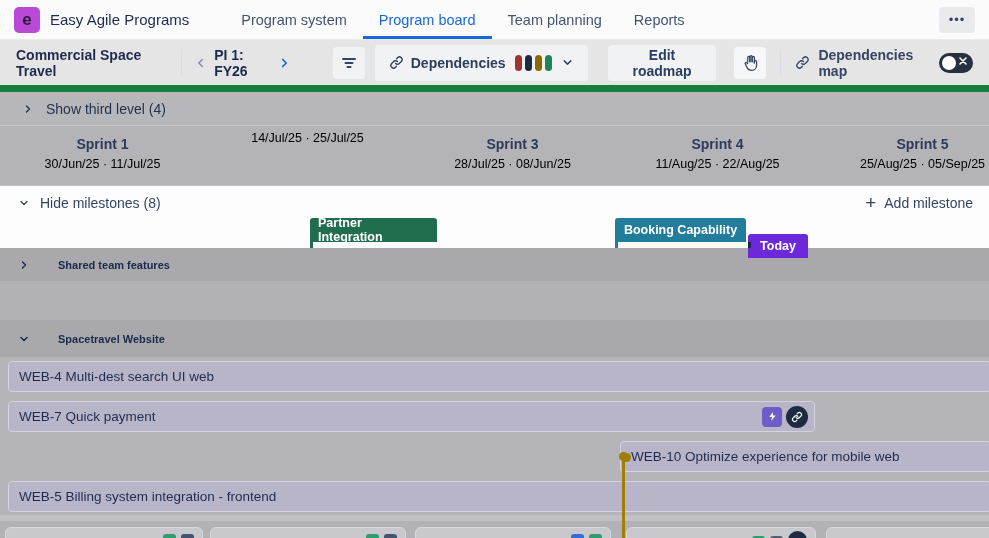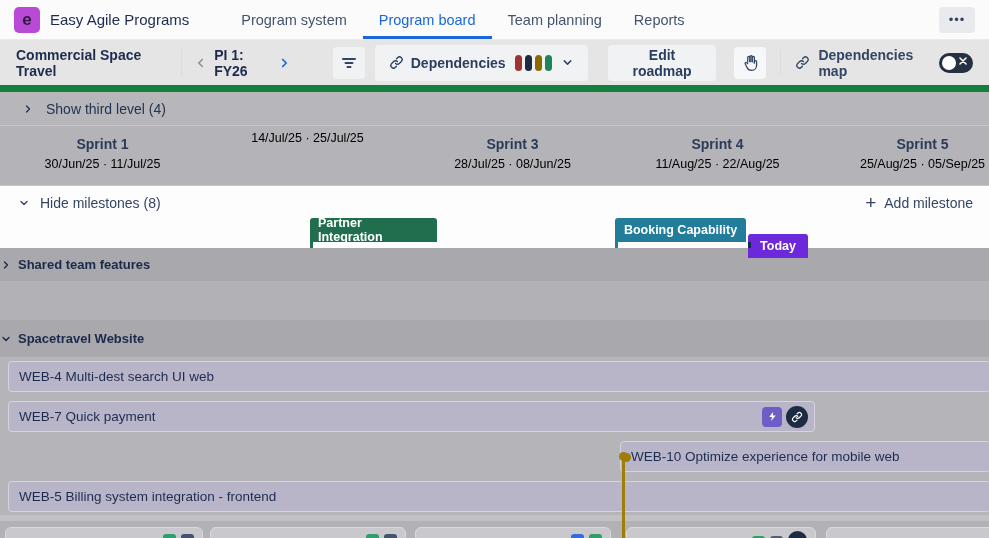--- a/index.html
+++ b/index.html
@@ -57,22 +57,22 @@
                font-size:14px; color:#344563; cursor:pointer; }
   .ms-add { position:absolute; right:16px; top:7px; display:flex; align-items:center; gap:8px;
             font-size:14px; font-weight:500; color:#344563; cursor:pointer; background:none; border:none; font-family:inherit; }
   .ms-add .plus { font-size:19px; font-weight:400; line-height:1; color:#344563; }
   .ms-label { position:absolute; top:32px; height:24px; border-radius:3px 3px 0 0; color:#fff;
               font-size:12.5px; font-weight:600; display:flex; align-items:center; justify-content:center;
               padding:0 8px; cursor:pointer; }
   .ms-stub { position:absolute; top:56px; width:3px; height:6px; }
 
   
-  .section-hdr { display:flex; align-items:center; gap:6px; background:#a8a8ad;
-                 font-size:13px; font-weight:600; color:#1b2a4a; cursor:pointer; }
+  .section-hdr { display:flex; align-items:center; gap:28px; padding-left:18px; background:#a8a8ad;
+                 font-size:11px; font-weight:600; color:#1b2a4a; cursor:pointer; }
   .hdr-a { height:33px; }
   .hdr-b { height:37px; }
   .row-empty { height:39px; background:#b1b1b6; }
   .issue-row { position:relative; height:40px; background:#b4b4b9; }
   .issue-row.last { height:38px; }
   .bar { position:absolute; top:4px; height:31px; background:#b9b5c8; border:1px solid #d6d3e0;
          border-radius:4px; display:flex; align-items:center; font-size:13.5px; color:#1e2b50;
          padding:0 6px 0 10px; cursor:pointer; }
   .bar .bar-label { white-space:nowrap; overflow:hidden; }
   .bar-icons { margin-left:auto; display:flex; align-items:center; gap:4px; }

